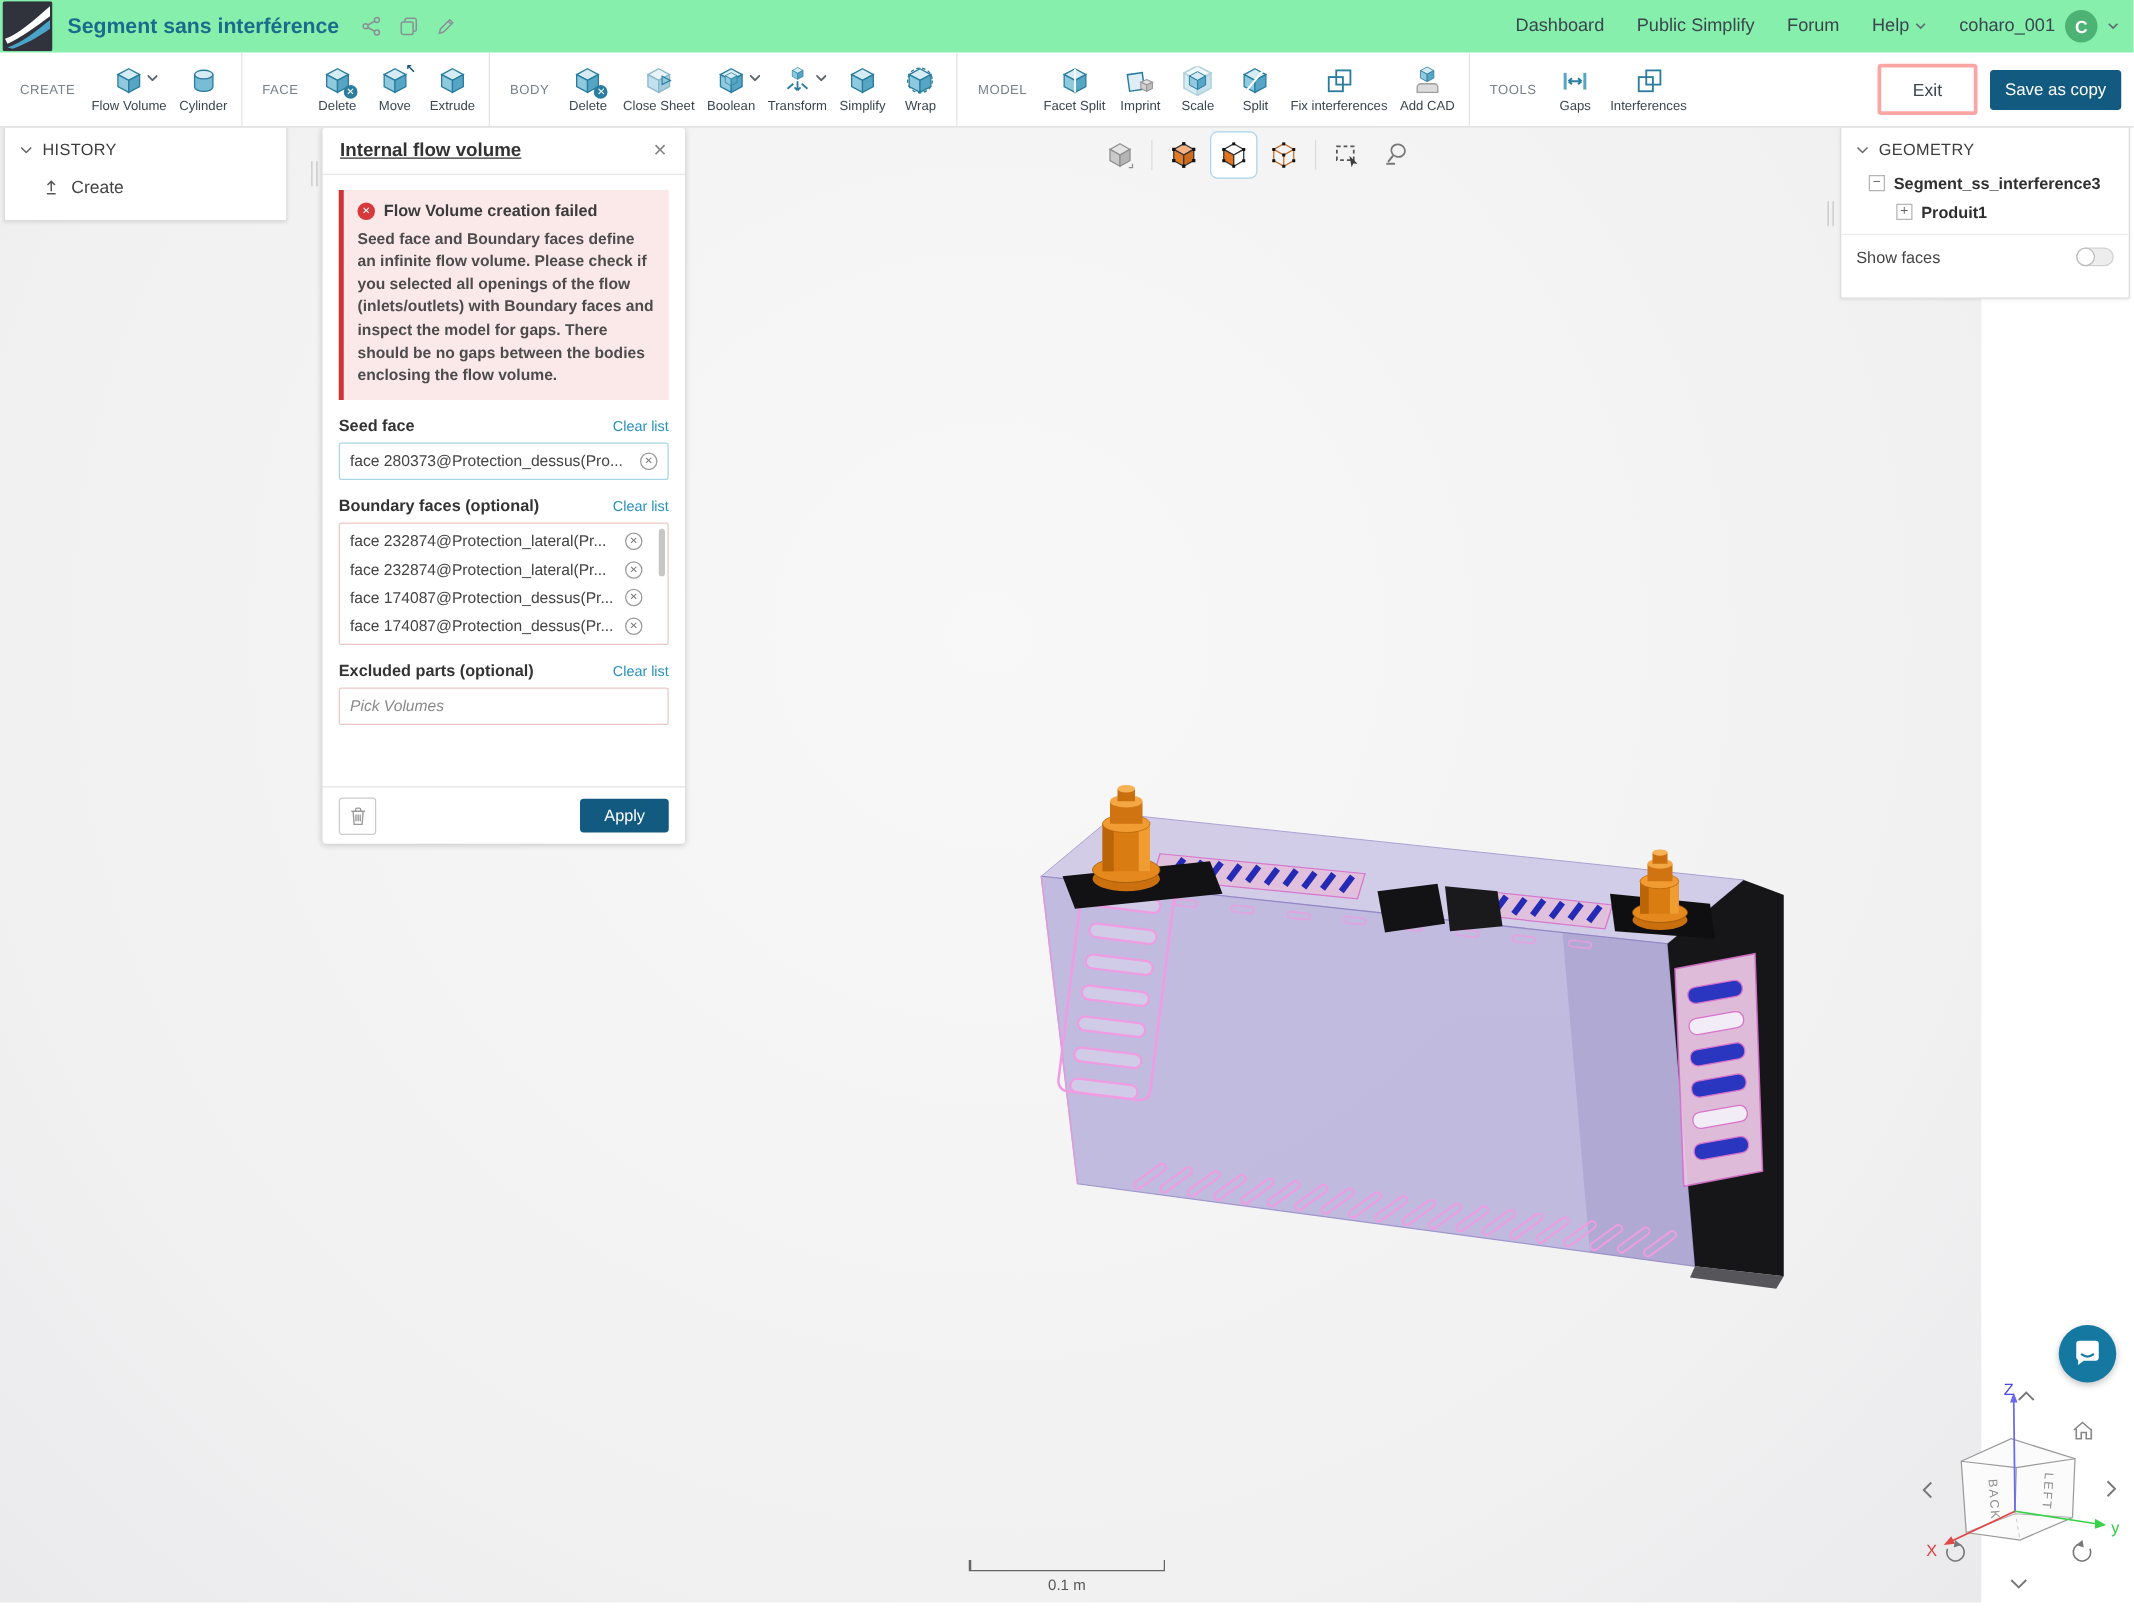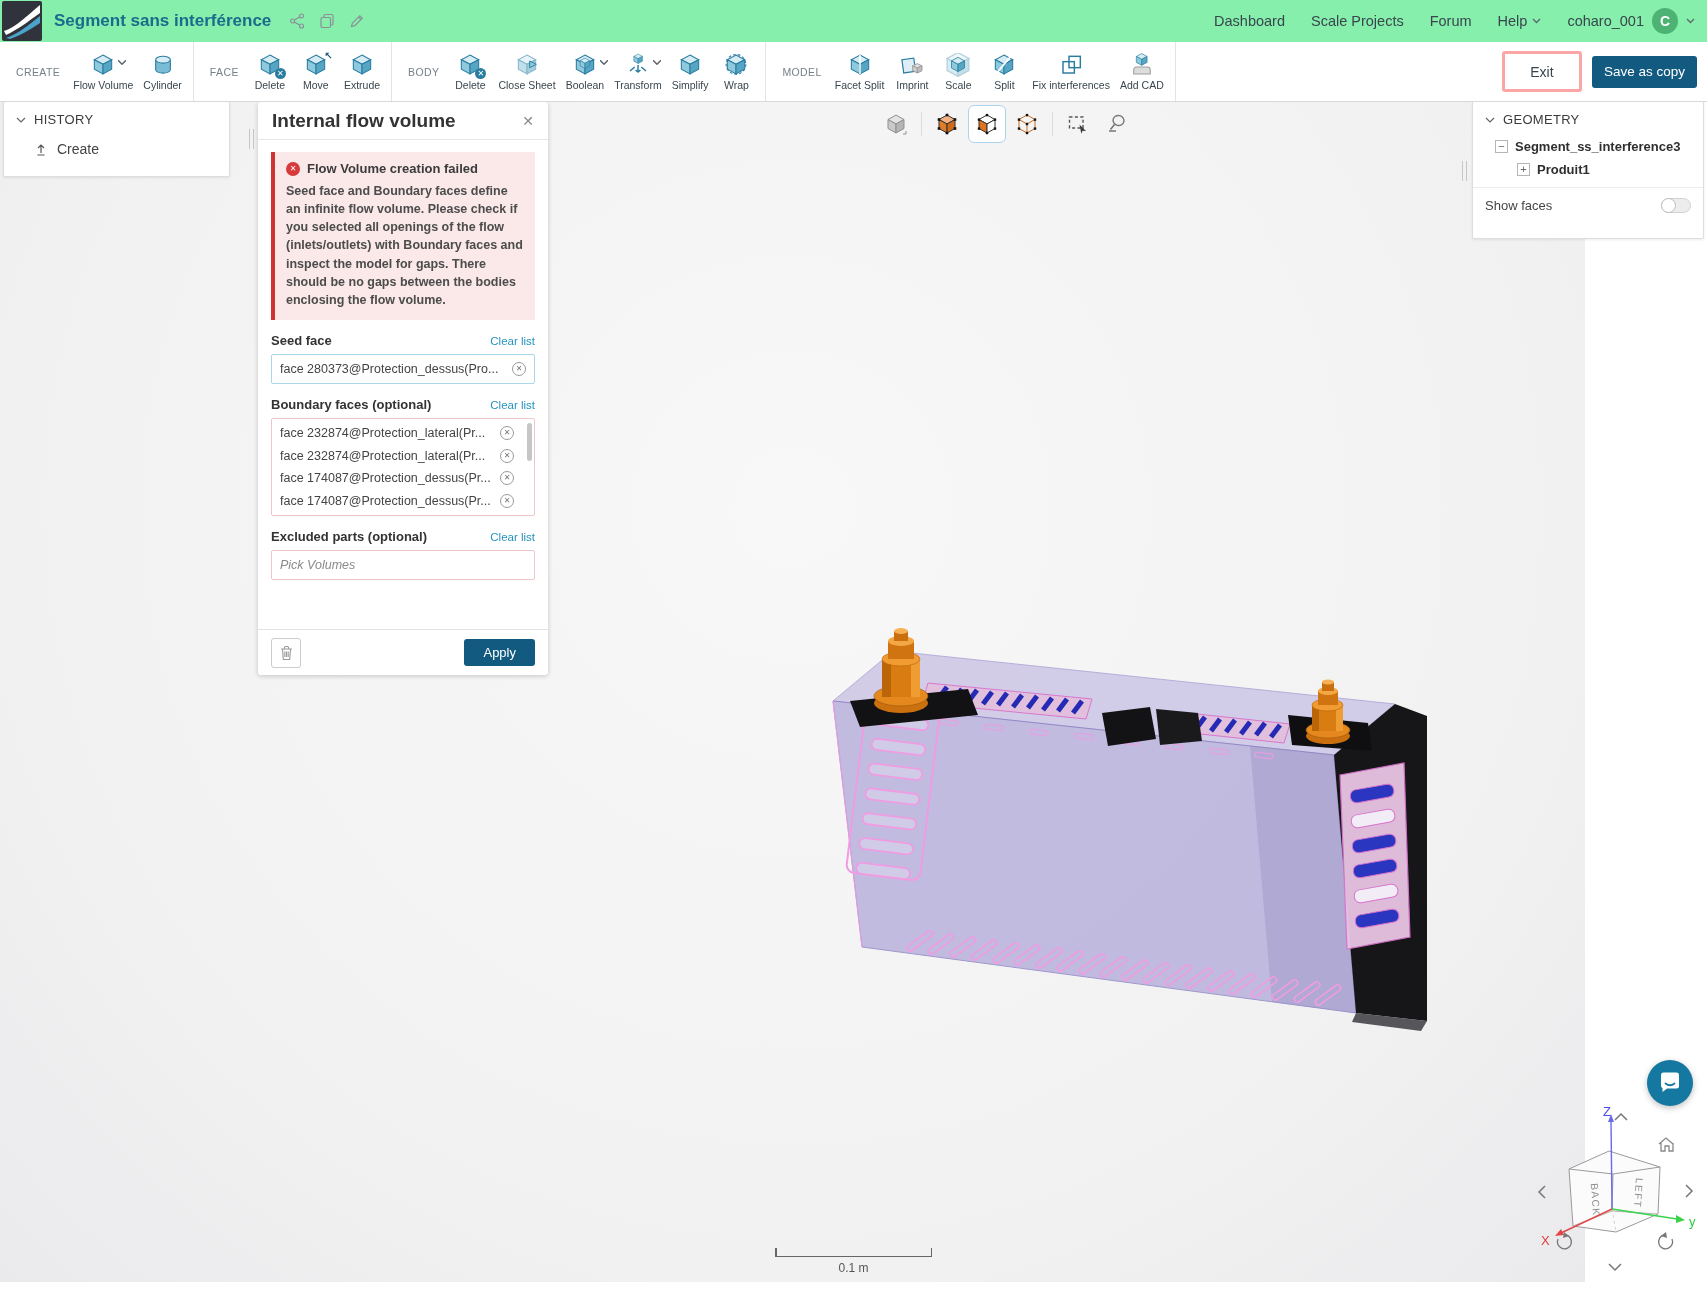--- a/index.html
+++ b/index.html
@@ -54,21 +54,21 @@
   .gp-divider { border-top:1px solid #ececec; margin-top:6px; }
   .showfaces-row { display:flex; align-items:center; justify-content:space-between; padding:10px 12px; font-size:13px; color:#444; }
   .toggle { width:30px; height:15px; border-radius:8px; background:#ededed; border:1px solid #d2d2d2; position:relative; cursor:pointer; }
   .toggle .knob { position:absolute; left:-1px; top:-1px; width:15px; height:15px; border-radius:50%; background:#fff; border:1px solid #bdbdbd; }
 
   .resize-handle { position:absolute; width:5px; height:20px; border-left:1.5px solid #c6c6c6; border-right:1.5px solid #c6c6c6; cursor:col-resize; }
 
   
   .dialog { position:absolute; left:258px; top:11px; width:290px; height:573px; background:#fff; border-radius:3px; box-shadow:0 1px 5px rgba(0,0,0,.2); z-index:20; }
   .dlg-header { height:38px; border-bottom:1px solid #e6e6e6; display:flex; align-items:center; padding:0 14px; }
-  .dlg-title { font-size:19px; font-weight:bold; color:#333; }
+  .dlg-title { font-size:15px; font-weight:bold; color:#333;text-decoration:underline; }
   .dlg-close { margin-left:auto; font-size:14px; color:#888; cursor:pointer; }
   .dlg-close::before { content:"\2715"; }
   .dlg-body { padding:12px 13px 0 13px; }
   .error-box { background:#fbe9e9; border-left:4px solid #cf3434; padding:9px 10px 11px 11px; }
   .error-title { display:flex; align-items:center; gap:7px; font-size:13px; font-weight:bold; color:#3b3b3b; }
   .error-ic { width:14px; height:14px; border-radius:50%; background:#d63a3a; color:#fff; font-size:8px; line-height:14px; text-align:center; flex:0 0 auto; }
   .error-ic::before { content:"\2715"; }
   .error-body { margin-top:6px; font-size:12.5px; line-height:1.45; color:#4c4c4c;font-weight:bold; }
   .sec-label-row { display:flex; align-items:baseline; justify-content:space-between; margin-top:13px; }
   .sec-label { font-size:13px; font-weight:bold; color:#333; }
@@ -164,21 +164,21 @@
     <svg width="16" height="16" viewBox="0 0 16 16">
       <rect x="2" y="4.5" width="9.5" height="10" rx="1.5" fill="none" stroke="#8a9096" stroke-width="1.2"></rect>
       <path d="M5 4.5 V3 a1.5 1.5 0 0 1 1.5 -1.5 H12.5 A1.5 1.5 0 0 1 14 3 V10.5 a1.5 1.5 0 0 1 -1.5 1.5 H11.5" fill="none" stroke="#8a9096" stroke-width="1.2"></path>
     </svg>
     <svg width="16" height="16" viewBox="0 0 16 16">
       <path d="M2.5 13.5 L3.4 10.2 L10.8 2.8 L13.2 5.2 L5.8 12.6 Z M9.6 4 L12 6.4" fill="none" stroke="#8a9096" stroke-width="1.2"></path>
     </svg>
   </div>
   <div class="topnav">
     <span class="nav-link">Dashboard</span>
-    <span class="nav-link">Scale Projects</span>
+    <span class="nav-link">Public Simplify</span>
     <span class="nav-link">Forum</span>
     <span class="help-wrap nav-link">
       <span>Help</span>
       <svg width="9" height="6" viewBox="0 0 9 6">
           <path d="M1 1 L4.5 4.5 L8 1" fill="none" stroke="#5c666e" stroke-width="1.3"></path>
         </svg>
     </span>
     <span class="user-wrap">
       <span>coharo_001</span>
       <span class="avatar">C</span>
@@ -354,20 +354,39 @@
     <div class="tb-btn">
       <span class="ic">
           <svg class="main" viewBox="0 0 18 18">
             <use href="#sym-addcad"></use>
           </svg>
         </span>
       <span class="lbl">Add CAD</span>
     </div>
   </div>
 
+  <div class="tb-group" style="border-right:none">
+    <div class="tb-group-label">TOOLS</div>
+    <div class="tb-btn">
+      <span class="ic">
+          <svg class="main" viewBox="0 0 18 18">
+            <use href="#sym-gaps"></use>
+          </svg>
+        </span>
+      <span class="lbl">Gaps</span>
+    </div>
+    <div class="tb-btn">
+      <span class="ic">
+          <svg class="main" viewBox="0 0 18 18">
+            <use href="#sym-squares"></use>
+          </svg>
+        </span>
+      <span class="lbl">Interferences</span>
+    </div>
+  </div>
 
   <div class="tb-right">
     <div class="exit-btn">Exit</div>
     <div class="save-btn">Save as copy</div>
   </div>
 </div>
 
 <div class="workspace">
 
   <svg class="model-svg" width="620" height="420" viewBox="0 0 620 420">

